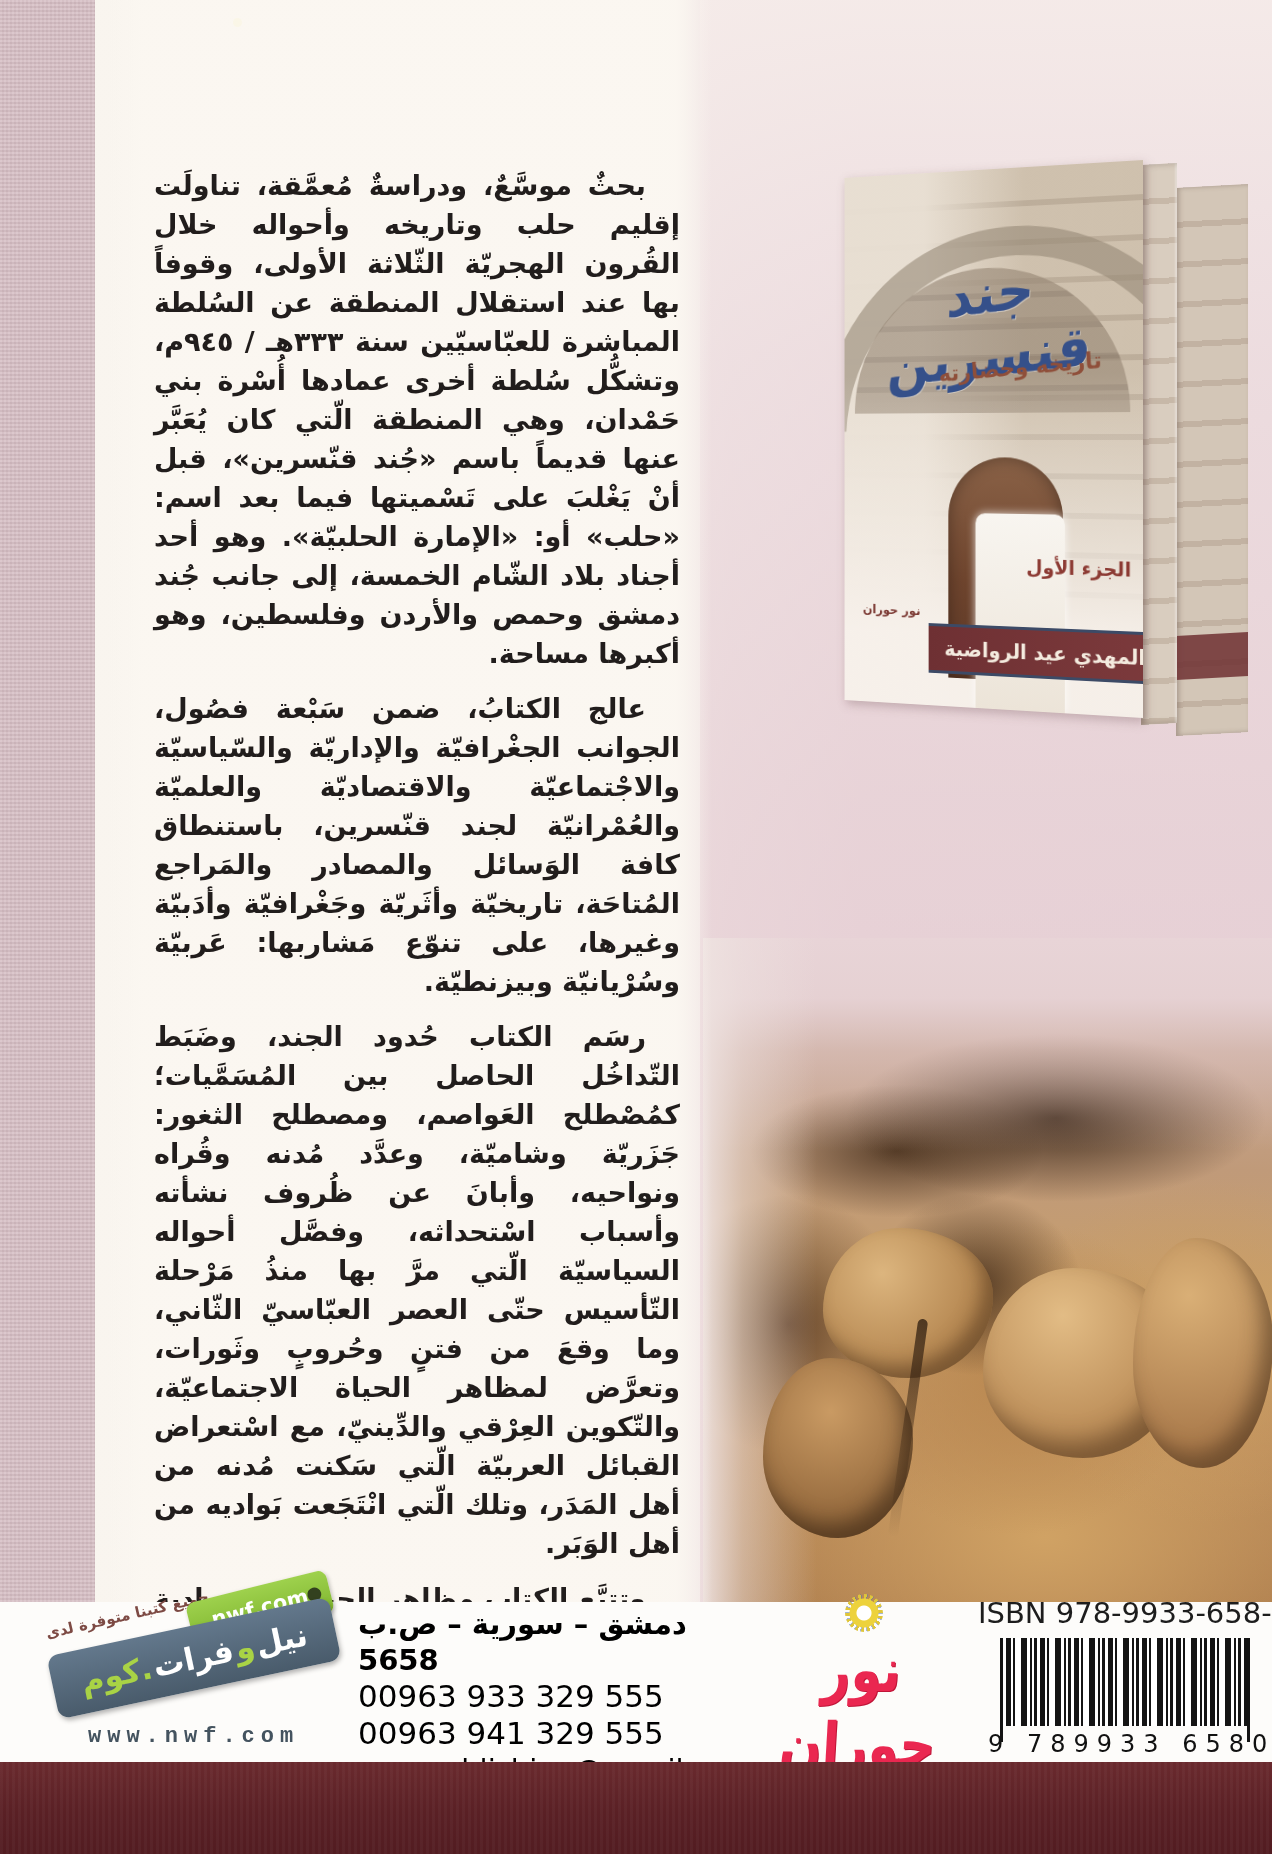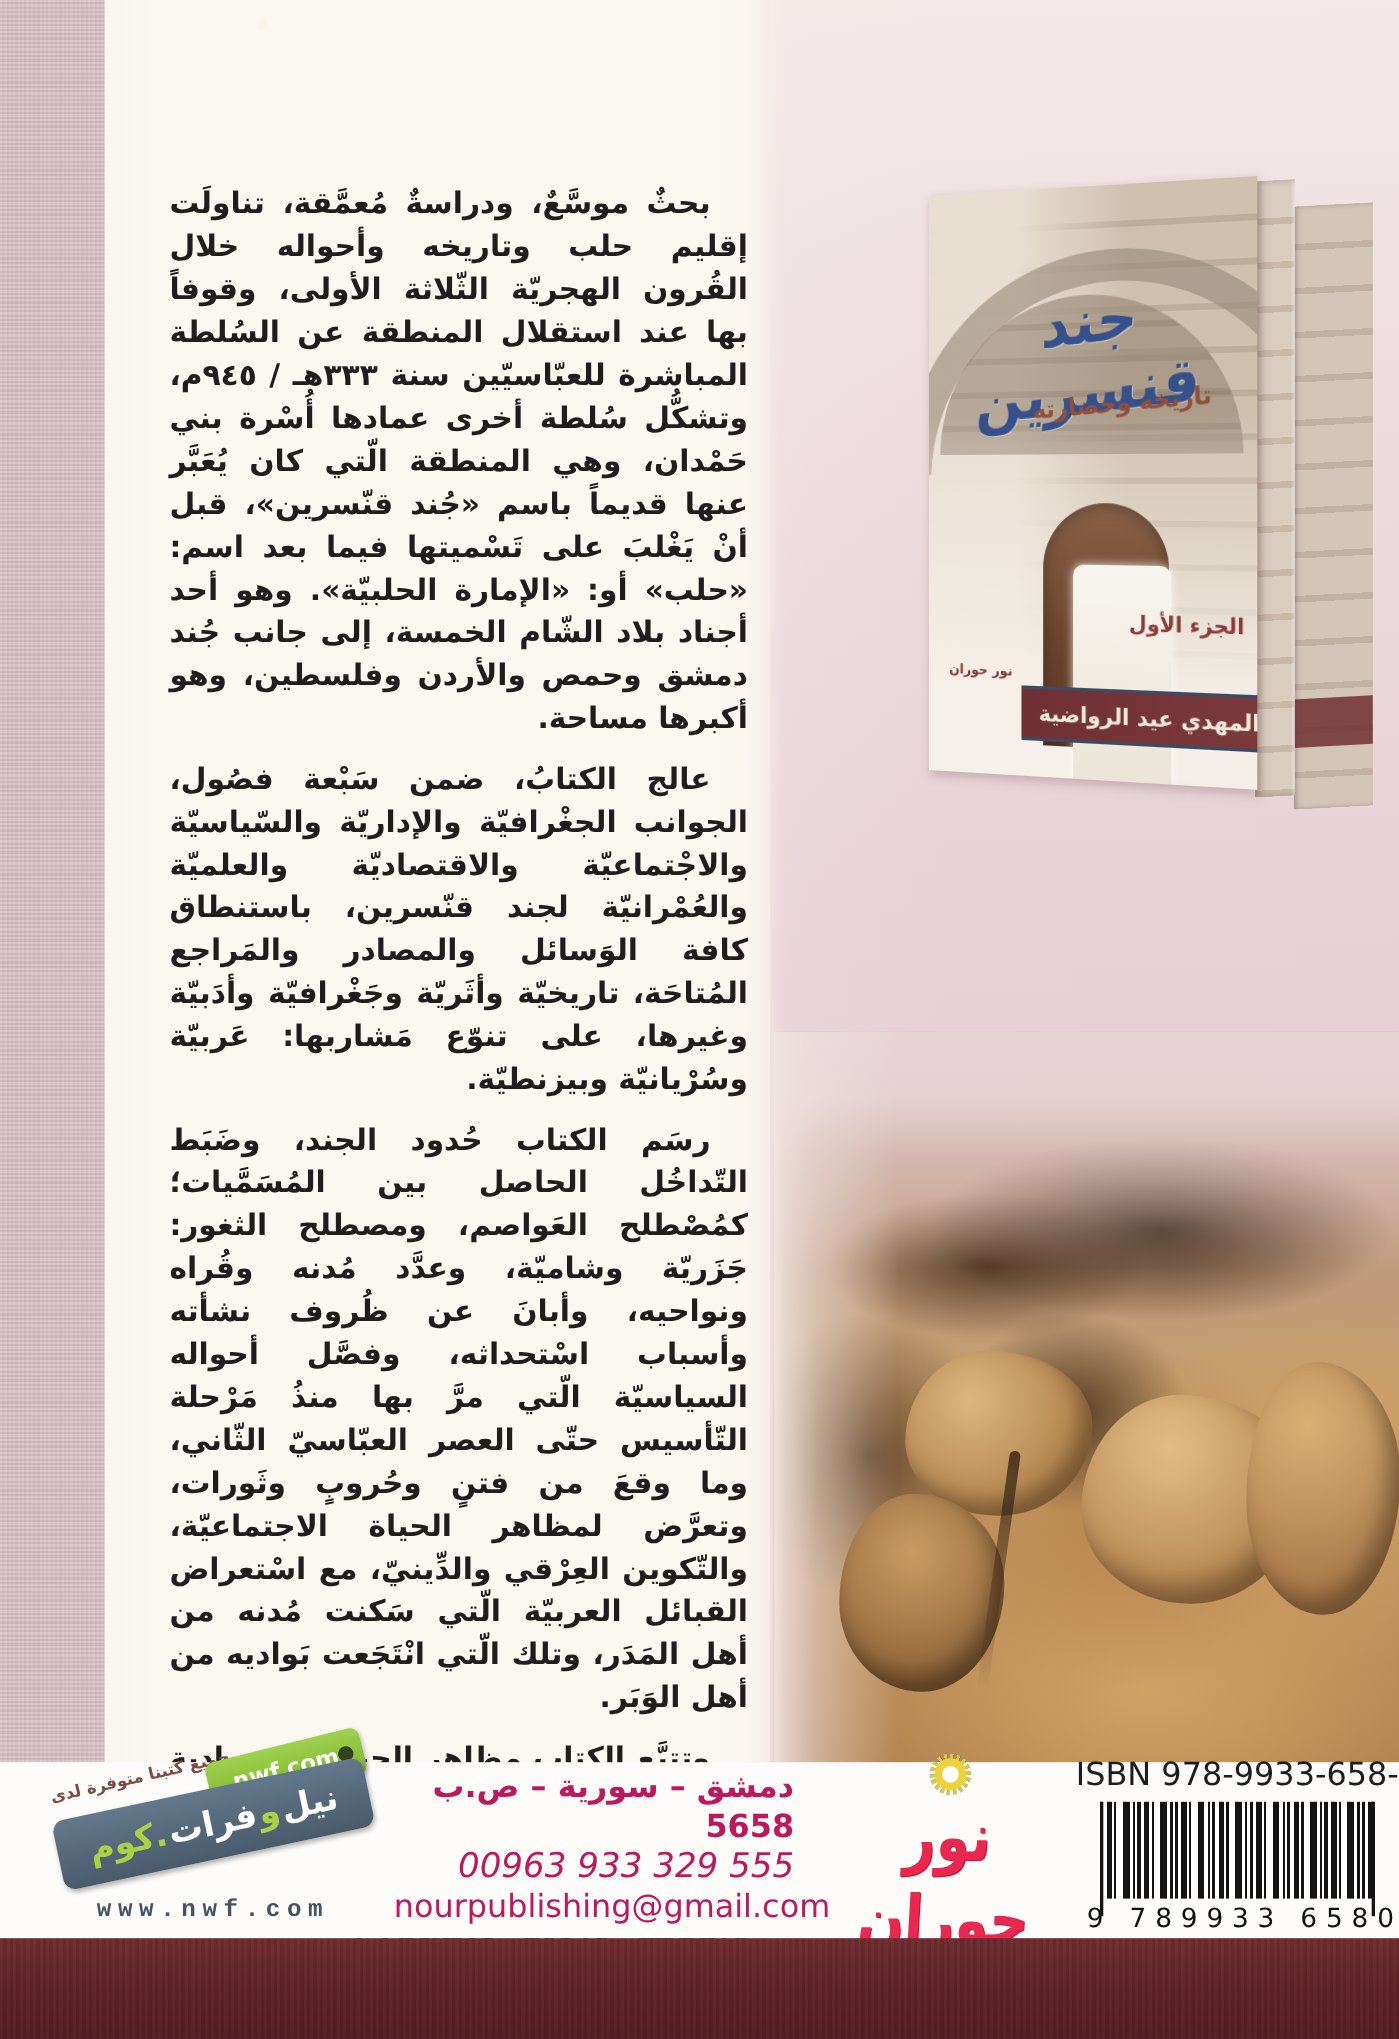--- a/index.html
+++ b/index.html
@@ -89,23 +89,23 @@
     color:#fff;font-size:21px;font-weight:700;text-align:center;line-height:44px;
     box-shadow:1px 2px 4px rgba(0,0,0,.25);}
   .tag-green .hole{position:absolute;right:9px;top:15px;width:14px;height:14px;border-radius:50%;background:#33411f;}
   .tag-slate{position:absolute;left:50px;top:24px;width:288px;height:64px;border-radius:11px;
     background:linear-gradient(180deg,#63788c,#495b6b);transform:rotate(-12deg);direction:rtl;
     display:flex;align-items:center;justify-content:center;gap:2px;
     color:#fff;font-size:31px;font-weight:700;box-shadow:1px 3px 5px rgba(0,0,0,.3);}
   .tag-slate .green{color:#a9d345;}
   .nwf-site{position:absolute;left:88px;top:122px;color:#44535f;font-size:22px;font-weight:700;letter-spacing:6px;font-family:Liberation Mono, monospace;}
 
-  .contact{position:absolute;left:358px;top:4px;width:364px;text-align:right;color:#be185d;direction:rtl;}
+  .contact{position:absolute;left:358px;top:4px;width:364px;text-align:left;color:#000000;direction:rtl;}
   .contact .address{font-size:29px;font-weight:700;line-height:36px;}
-  .contact .phone{font-size:31px;font-weight:400;line-height:37px;direction:ltr;font-style:italic;}
+  .contact .phone{font-size:31px;font-weight:400;line-height:37px;direction:ltr;}
   .contact .email{font-size:29px;font-weight:400;line-height:37px;direction:ltr;}
 
   .publogo{position:absolute;left:766px;top:-8px;width:196px;text-align:center;}
   .sun{margin:0 auto;width:38px;height:38px;border-radius:50%;
     background:radial-gradient(circle,#ffffff 0 7px,#edd23c 8px 14px,rgba(0,0,0,0) 15px),
       repeating-conic-gradient(#dfc63a 0 9deg,rgba(90,120,180,.55) 9deg 12deg,rgba(0,0,0,0) 12deg 20deg);}
   .callig{direction:rtl;color:#ea2750;font-size:50px;font-weight:800;line-height:62px;
     transform:scaleY(1.22) skewX(-4deg);transform-origin:top center;letter-spacing:-2px;
     text-shadow:1px 1px 0 #c01538;}
   .pubname{margin-top:8px;color:#27407c;font-family:"DejaVu Serif",serif;font-size:18px;font-weight:700;
@@ -181,20 +181,21 @@
       <span>نيل</span>
       <span class="green">و</span>
       <span>فرات</span>
       <span class="green">.كوم</span>
     </div>
     <div class="nwf-site">www.nwf.com</div>
 
     <div class="contact">
       <div class="address">دمشق – سورية – ص.ب 5658</div>
       <div class="phone">00963 933 329 555</div>
+      <div class="phone">00963 941 329 555</div>
       <div class="email">nourpublishing@gmail.com</div>
     </div>
 
     <div class="publogo">
       <div class="sun"></div>
       <div class="callig">نور حوران</div>
       <div class="pubname">NOUR HOURAN</div>
       <div class="pubtype">Publishing House</div>
     </div>
 

